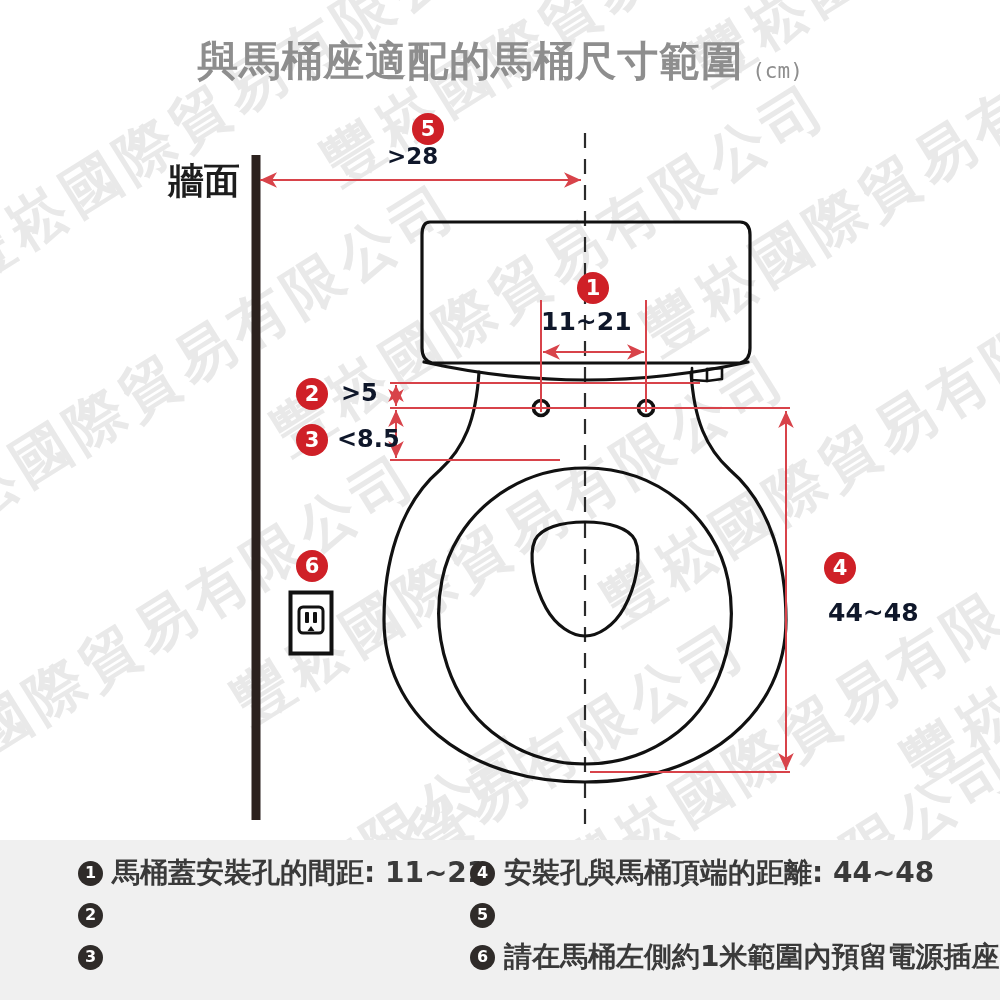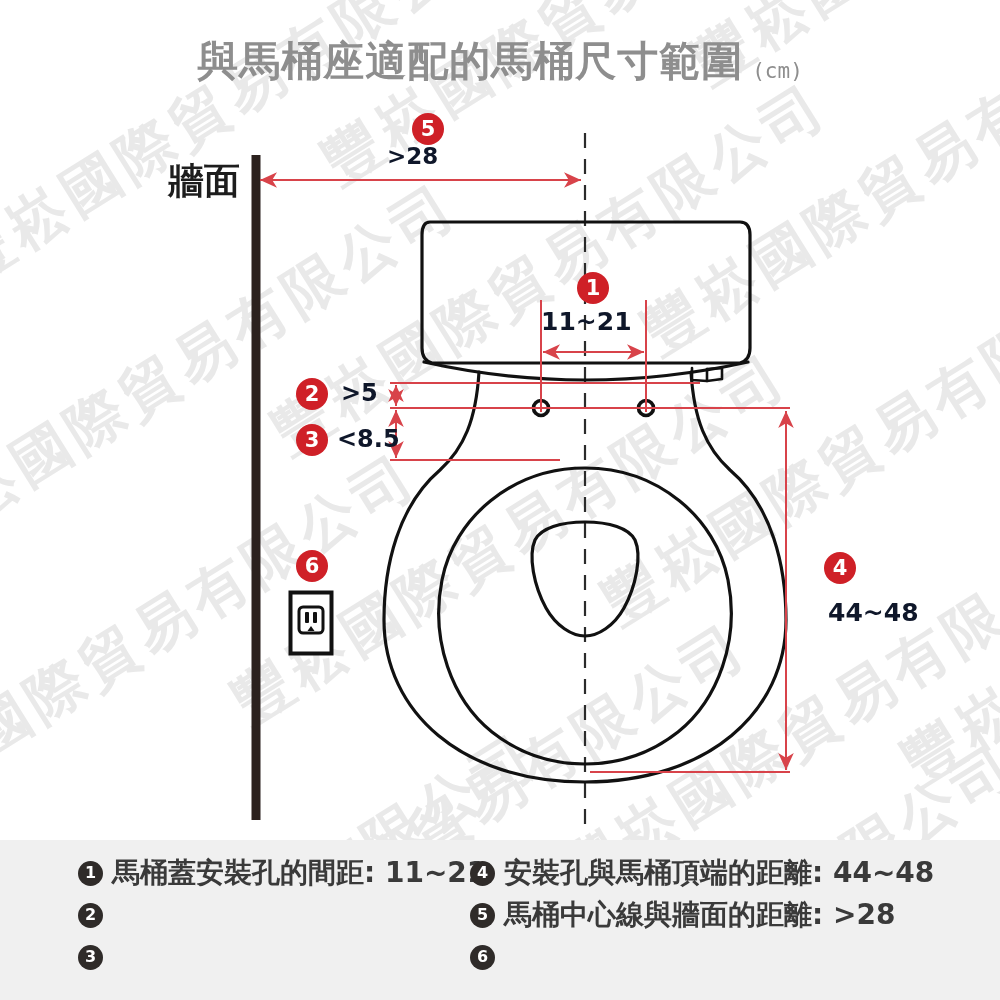--- a/index.html
+++ b/index.html
@@ -272,23 +272,23 @@
         </div>
       </div>
 
       <div class="legend-col right">
         <div class="legend-row">
           <span class="legend-num">4</span>
           <span class="legend-text">安裝孔與馬桶頂端的距離: 44~48</span>
         </div>
         <div class="legend-row">
           <span class="legend-num">5</span>
-          <span class="legend-text">馬桶中心線與牆面的距離: &gt;28</span>
         </div>
         <div class="legend-row">
           <span class="legend-num">6</span>
+          <span class="legend-text">請在馬桶左側約1米範圍內預留電源插座</span>
         </div>
       </div>
 
     </div>
   </div>
 
 </div>
 
 </body></html>

